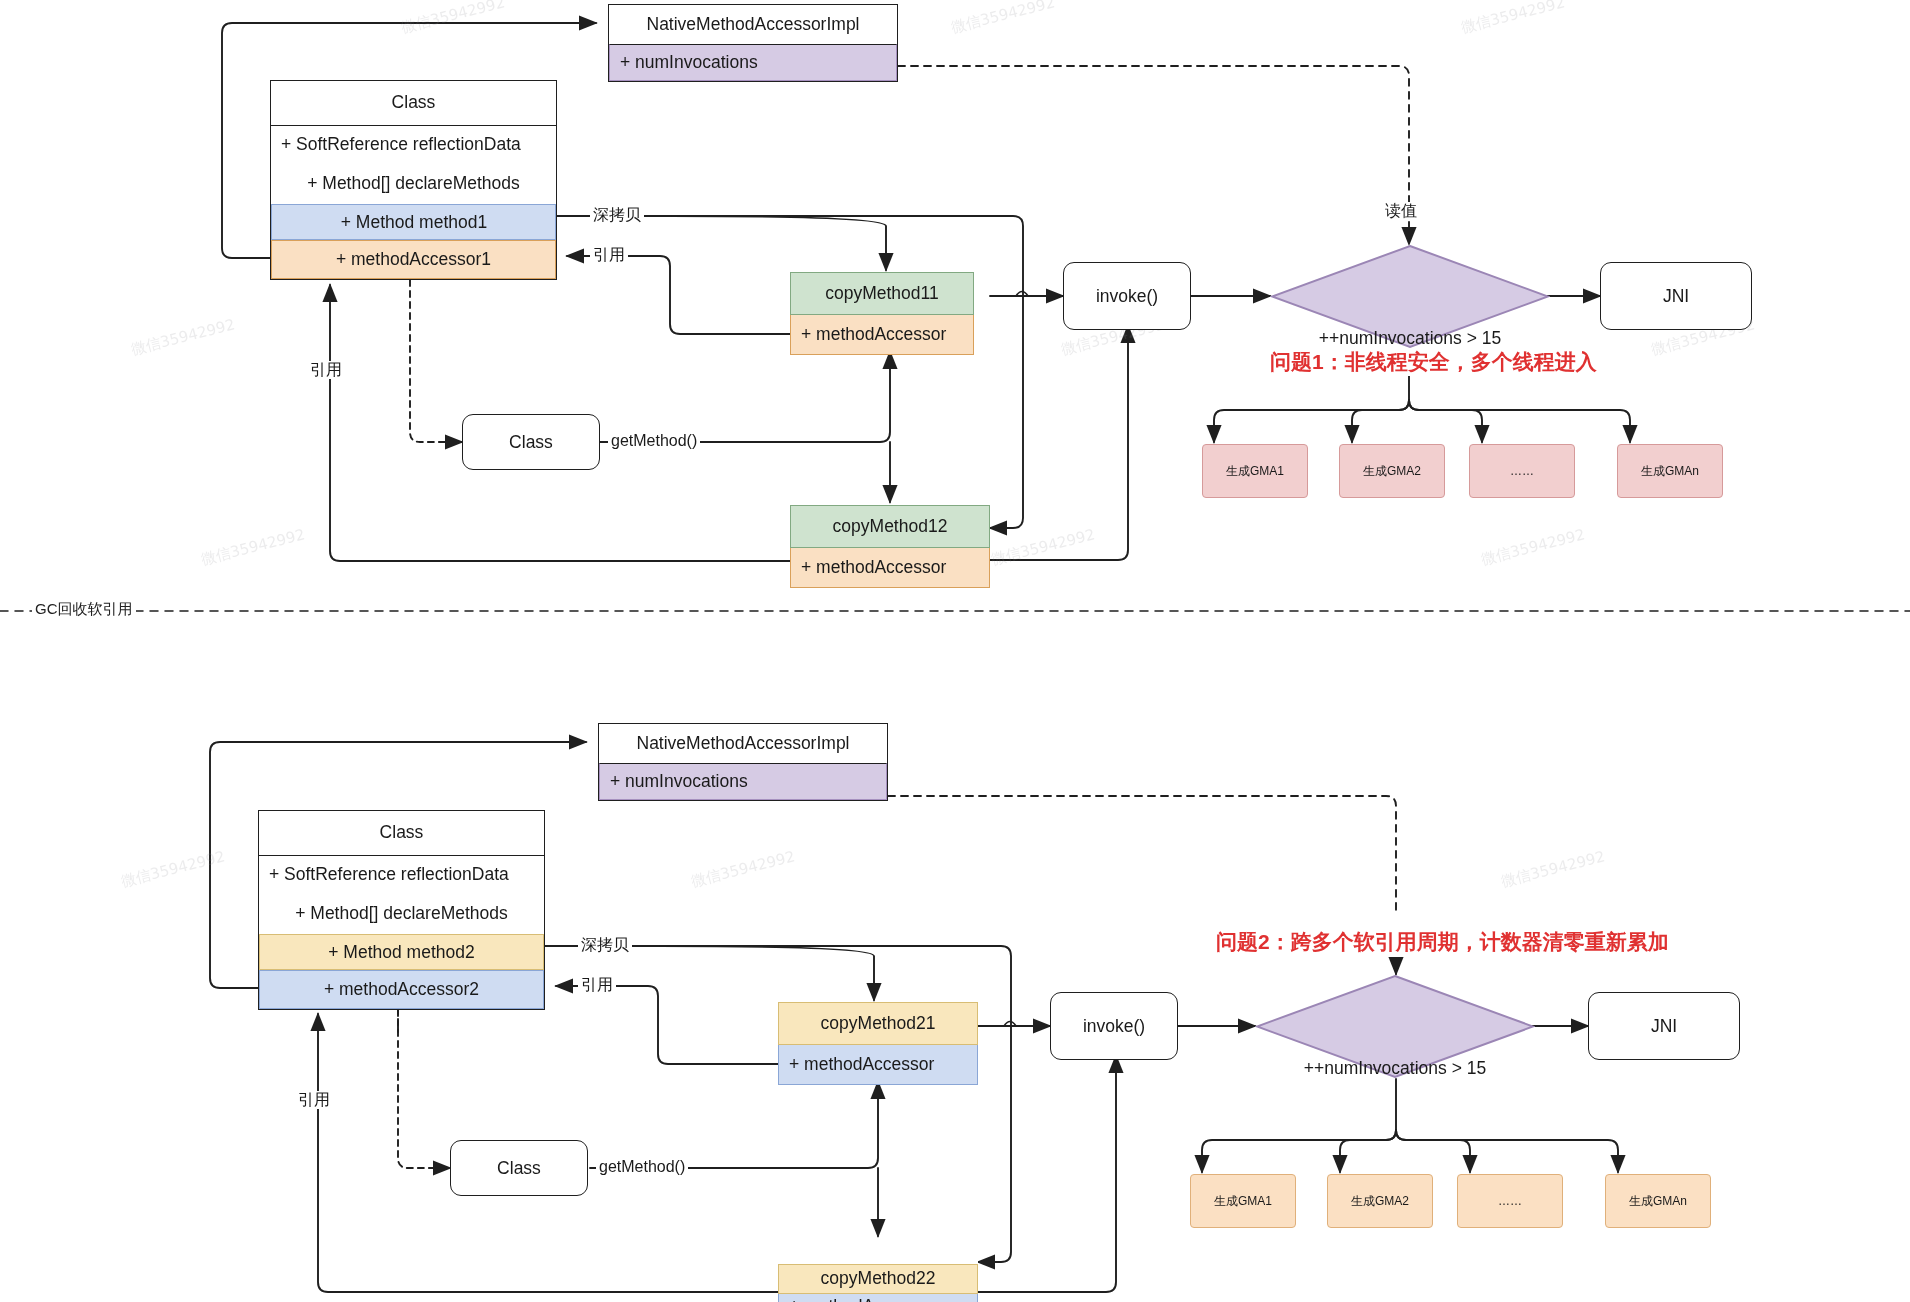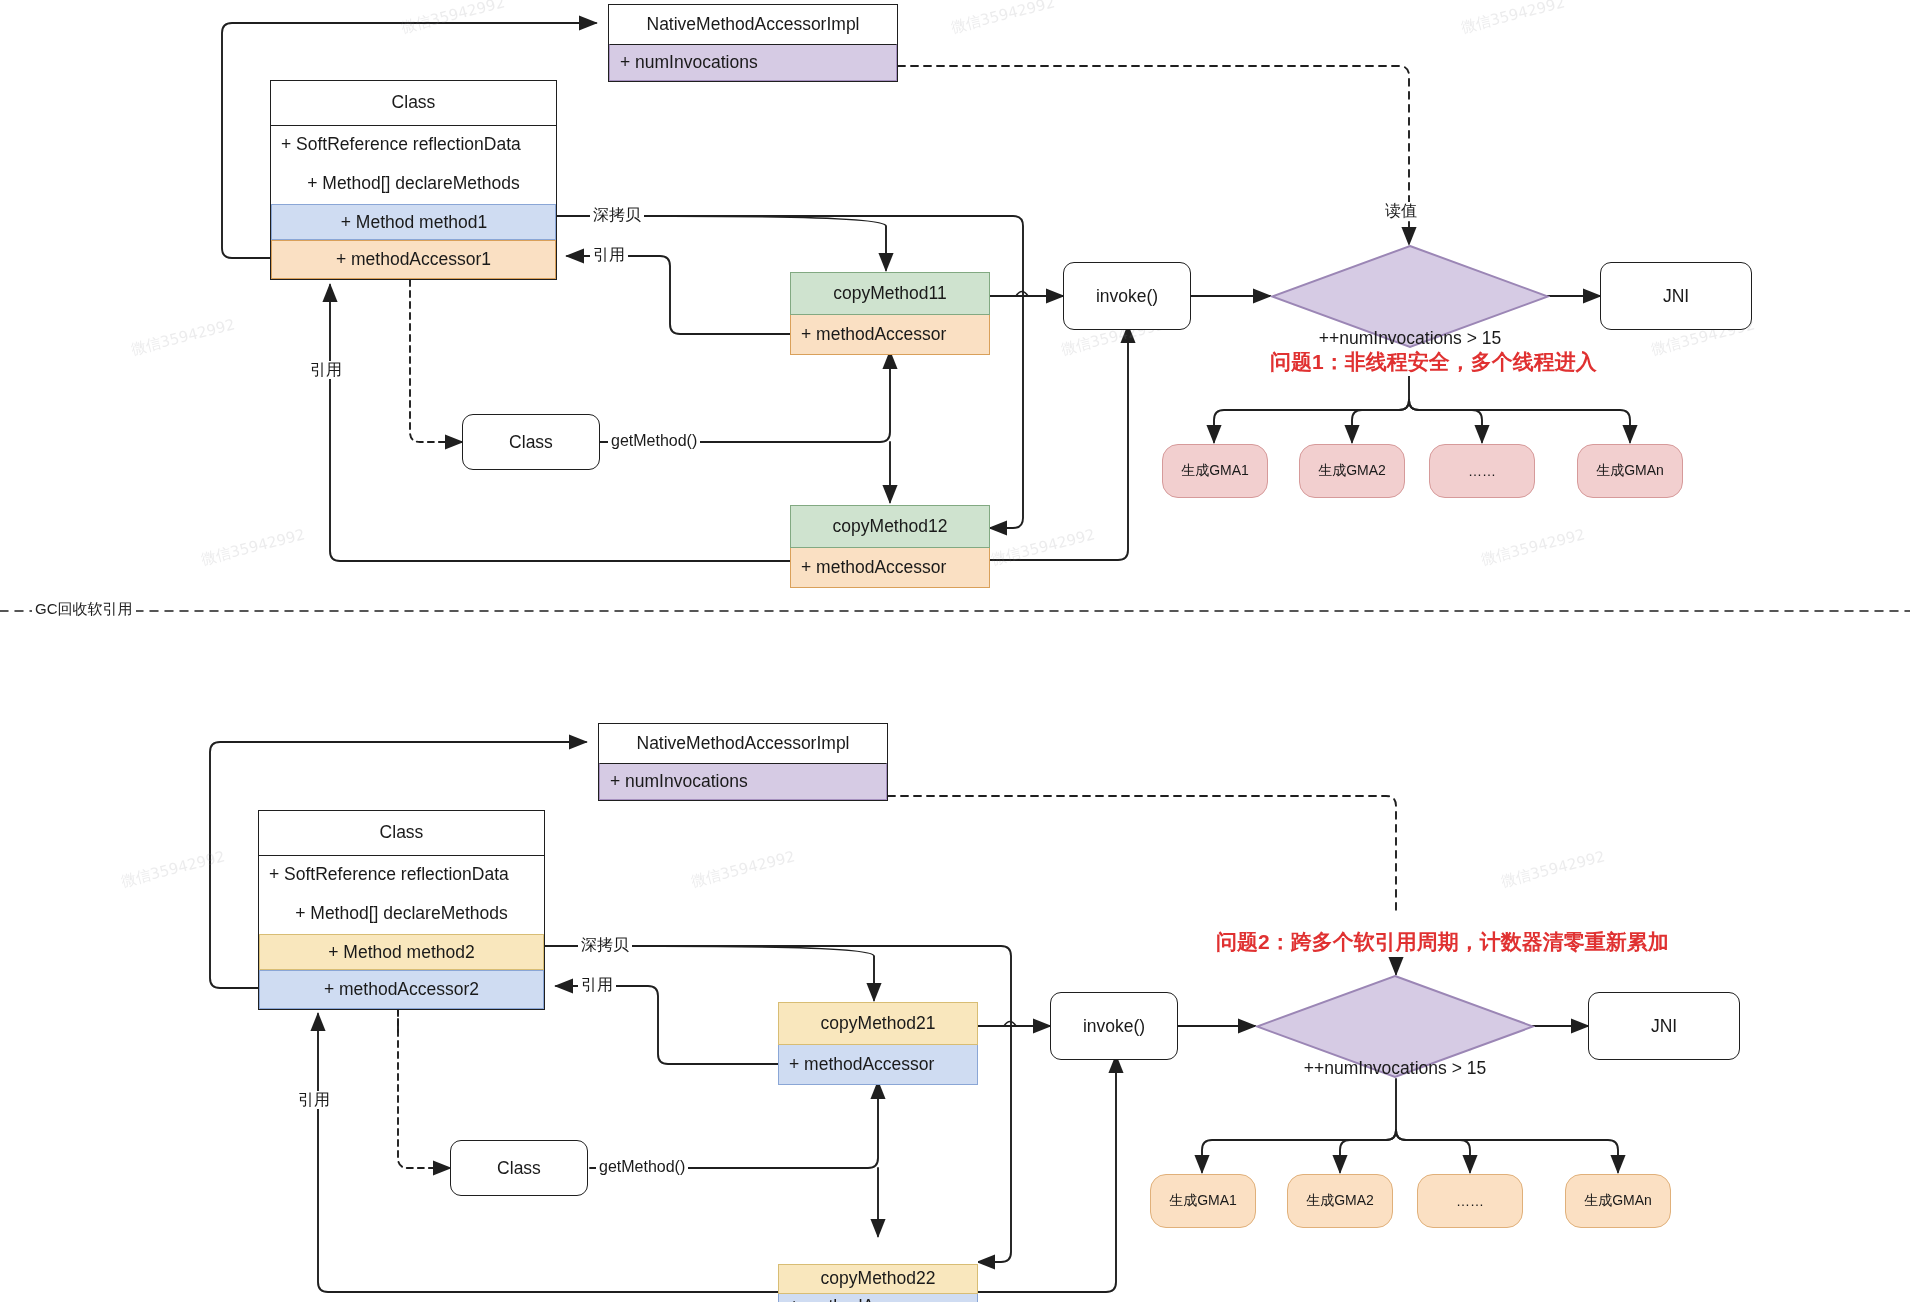--- a/index.html
+++ b/index.html
@@ -48,24 +48,25 @@
     border:1.8px solid #1f1f1f;
     border-radius:11px;
     background:#fff;
     display:flex;align-items:center;justify-content:center;
     font-size:17.5px;
     white-space:nowrap;
   }
   .chip{
     position:absolute;
     box-sizing:border-box;
-    border-radius:16px;
+    border-radius:4px;
     display:flex;align-items:center;justify-content:center;
-    font-size:14px;
-    white-space:nowrap;
+    font-size:12px;
+    white-space:nowrap;
+    margin-left:40px;
   }
   .diamond{
     position:absolute;
     display:flex;align-items:flex-end;justify-content:center;
   }
   .diamond .dlabel{
     position:relative;
     z-index:2;
     font-size:17.5px;
     white-space:nowrap;
@@ -232,21 +233,21 @@
   <div class="node umlbox" style="left:270px;top:80px;width:287px;height:200px;">
     <div class="row f-white" style="height:44px;">Class</div>
     <div class="row divider f-white" style="height:40px;justify-content:flex-start;">+ SoftReference reflectionData</div>
     <div class="row f-white" style="height:40px;">+ Method[] declareMethods</div>
     <div class="row f-blue b-blue" style="height:37px;padding-left:11px;">+ Method method1</div>
     <div class="row f-orange b-orange" style="height:39px;">+ methodAccessor1</div>
   </div>
 
   <div class="rounded" style="left:462px;top:414px;width:138px;height:56px;">Class</div>
 
-  <div class="node" style="left:790px;top:272px;width:200px;height:83px;border:0;">
+  <div class="node" style="left:790px;top:272px;width:184px;height:83px;border:0;">
     <div class="row f-green b-green" style="height:43px;">copyMethod11</div>
     <div class="row f-orange b-orange sub-t" style="height:40px;justify-content:flex-start;border-top:1px solid #d9a05a;">+ methodAccessor</div>
   </div>
 
   <div class="node" style="left:790px;top:505px;width:200px;height:83px;border:0;">
     <div class="row f-green b-green" style="height:43px;">copyMethod12</div>
     <div class="row f-orange b-orange sub-t" style="height:40px;justify-content:flex-start;border-top:1px solid #d9a05a;">+ methodAccessor</div>
   </div>
 
   <div class="rounded" style="left:1063px;top:262px;width:128px;height:68px;">invoke()</div>

